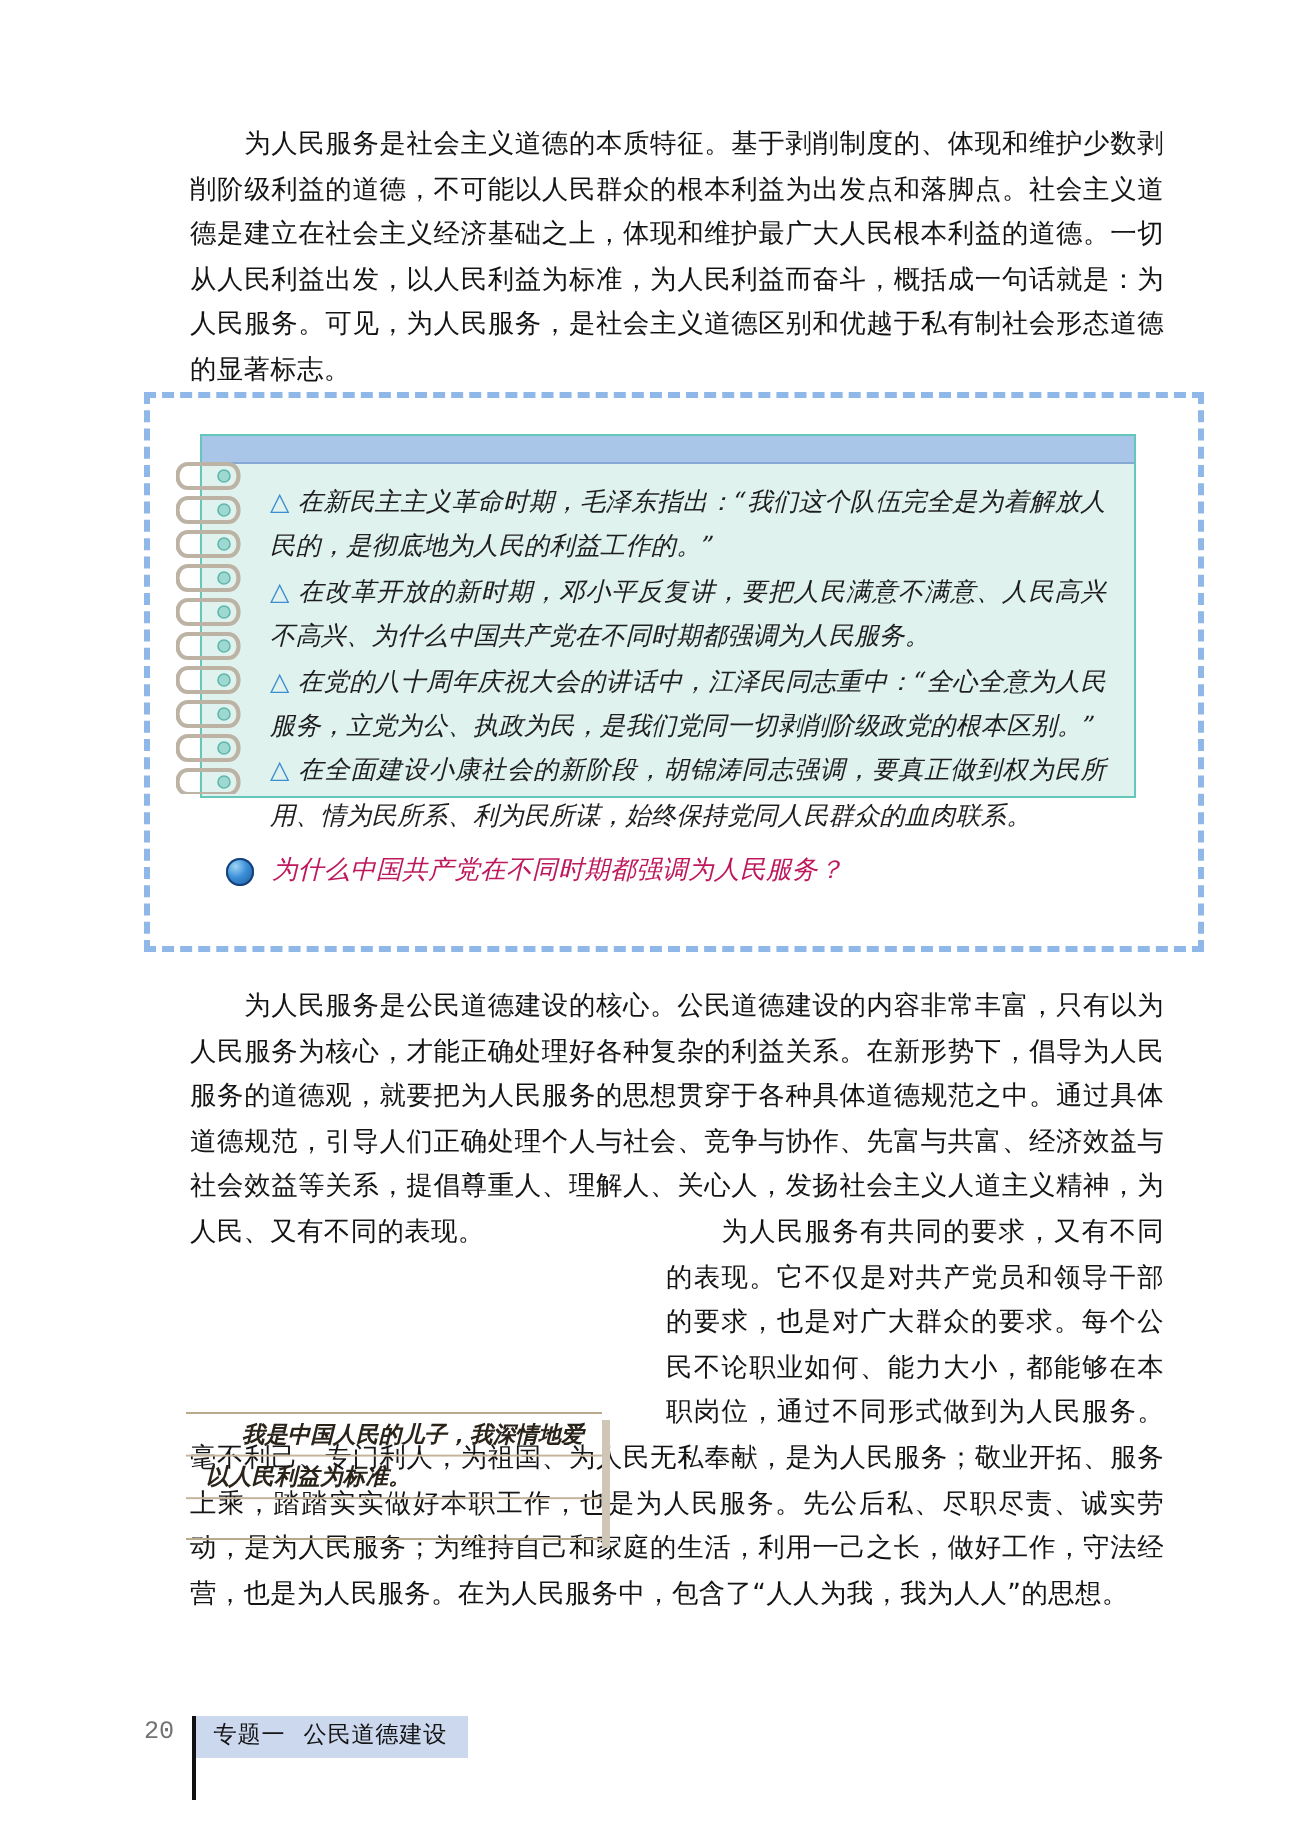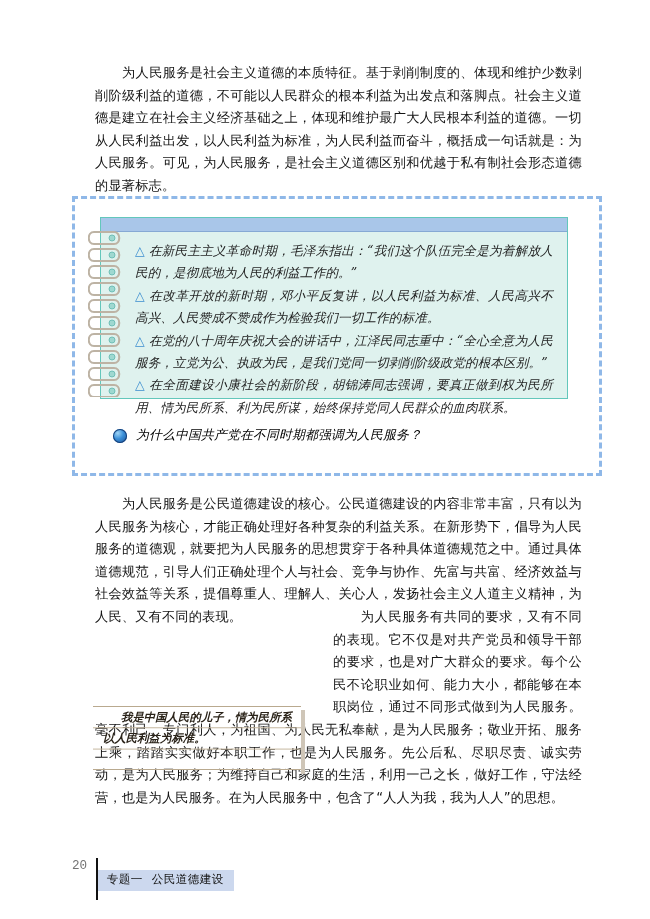--- a/index.html
+++ b/index.html
@@ -118,21 +118,21 @@
     width: 14px; height: 14px;
     border-radius: 50%;
     background: radial-gradient(circle at 34% 30%, #9fd4f5 0%, #3a8fd8 42%, #1c4f92 100%);
     box-shadow: 0 0 0 1px #16407a inset;
     flex: none;
   }
   #question-text {
     font-size: 12.8px;
     font-family: "DejaVu Serif", "Liberation Serif", serif;
     font-style: italic;
-    color: #000000;
+    color: #be185d;
     letter-spacing: 0.2px;
   }
 
   
   #quote-card {
     position: absolute;
     left: 81px;
     top: 706px;
     width: 208px;
     height: 64px;
@@ -195,21 +195,20 @@
   #footer-chapter {
     background: #ccd8ee;
     font-size: 11.6px;
     color: #141414;
     padding: 2px 10px 2px 9px;
     height: 17px;
     line-height: 15px;
     margin-left: 0px;
     letter-spacing: 0.4px;
     align-self: flex-start;
-    margin-top: 12px;
   }
   #footer-chapter .gap { display: inline-block; width: 9px; }
 </style>
 </head>
 <body>
 
 <div class="page">
 
   <div class="para" id="para-1">　　为人民服务是社会主义道德的本质特征。基于剥削制度的、体现和维护少数剥削阶级利益的道德，不可能以人民群众的根本利益为出发点和落脚点。社会主义道德是建立在社会主义经济基础之上，体现和维护最广大人民根本利益的道德。一切从人民利益出发，以人民利益为标准，为人民利益而奋斗，概括成一句话就是：为人民服务。可见，为人民服务，是社会主义道德区别和优越于私有制社会形态道德的显著标志。</div>
 
@@ -217,21 +216,21 @@
 
     <div id="note-card">
       <div id="note-card-header"></div>
       <div id="note-card-body">
 
         <div class="note-line">
           <span class="tri">△</span><span>在新民主主义革命时期，毛泽东指出：“我们这个队伍完全是为着解放人民的，是彻底地为人民的利益工作的。”</span>
         </div>
 
         <div class="note-line">
-          <span class="tri">△</span><span>在改革开放的新时期，邓小平反复讲，以人民利益为标准、人民高兴不高兴、人民赞成不赞成作为检验我们一切工作的标准。</span>
+          <span class="tri">△</span><span>在改革开放的新时期，邓小平反复讲，要把人民满意不满意、人民高兴不高兴、为什么中国共产党在不同时期都强调为人民服务。</span>
         </div>
 
         <div class="note-line">
           <span class="tri">△</span><span>在党的八十周年庆祝大会的讲话中，江泽民同志重中：“全心全意为人民服务，立党为公、执政为民，是我们党同一切剥削阶级政党的根本区别。”</span>
         </div>
 
         <div class="note-line">
           <span class="tri">△</span><span>在全面建设小康社会的新阶段，胡锦涛同志强调，要真正做到权为民所用、情为民所系、利为民所谋，始终保持党同人民群众的血肉联系。</span>
         </div>
 
@@ -274,21 +273,21 @@
 
   <div class="para" id="para-2">　　为人民服务是公民道德建设的核心。公民道德建设的内容非常丰富，只有以为人民服务为核心，才能正确处理好各种复杂的利益关系。在新形势下，倡导为人民服务的道德观，就要把为人民服务的思想贯穿于各种具体道德规范之中。通过具体道德规范，引导人们正确处理个人与社会、竞争与协作、先富与共富、经济效益与社会效益等关系，提倡尊重人、理解人、关心人，发扬社会主义人道主义精神，为人民、又有不同的表现。</div>
 
   <div class="para" id="para-3">
     <span class="floatbox-spacer"></span><span>　　为人民服务有共同的要求，又有不同的表现。它不仅是对共产党员和领导干部的要求，也是对广大群众的要求。每个公民不论职业如何、能力大小，都能够在本职岗位，通过不同形式做到为人民服务。毫不利己、专门利人，为祖国、为人民无私奉献，是为人民服务；敬业开拓、服务上乘，踏踏实实做好本职工作，也是为人民服务。先公后私、尽职尽责、诚实劳动，是为人民服务；为维持自己和家庭的生活，利用一己之长，做好工作，守法经营，也是为人民服务。在为人民服务中，包含了“人人为我，我为人人”的思想。</span>
   </div>
 
   <div id="quote-shadow"></div>
   <div id="quote-card">
     <div id="quote-card-inner">
-      <div class="quote-line l1">我是中国人民的儿子，情为民所系</div>
+      <div class="quote-line l1">我是中国人民的儿子，我深情地爱</div>
       <div class="quote-line l2">以人民利益为标准。</div>
     </div>
   </div>
 
   <div id="footer">
     <div id="page-number">20</div>
     <div id="footer-rule"></div>
     <div id="footer-chapter">
       <span>专题一</span><span class="gap"></span><span>公民道德建设</span>
     </div>

